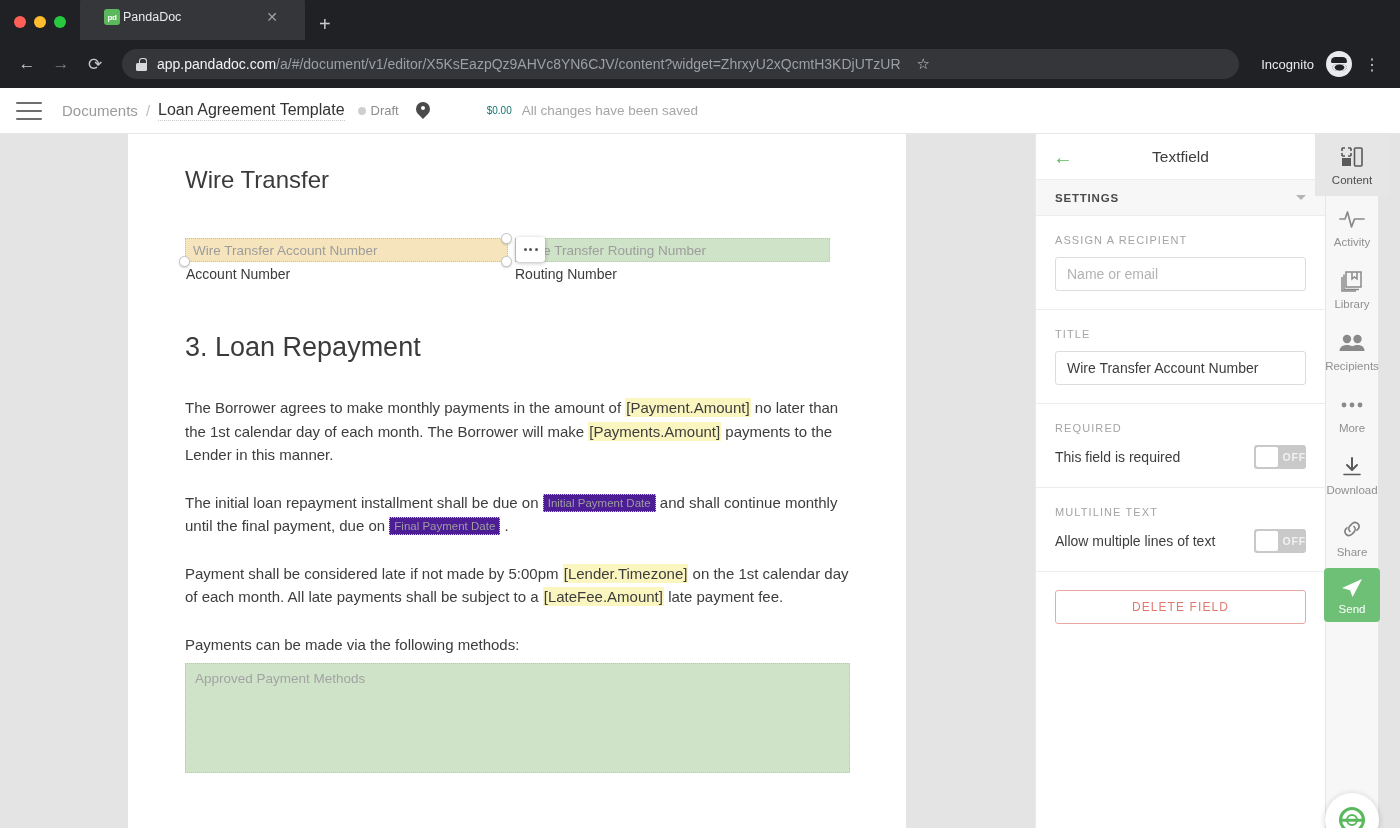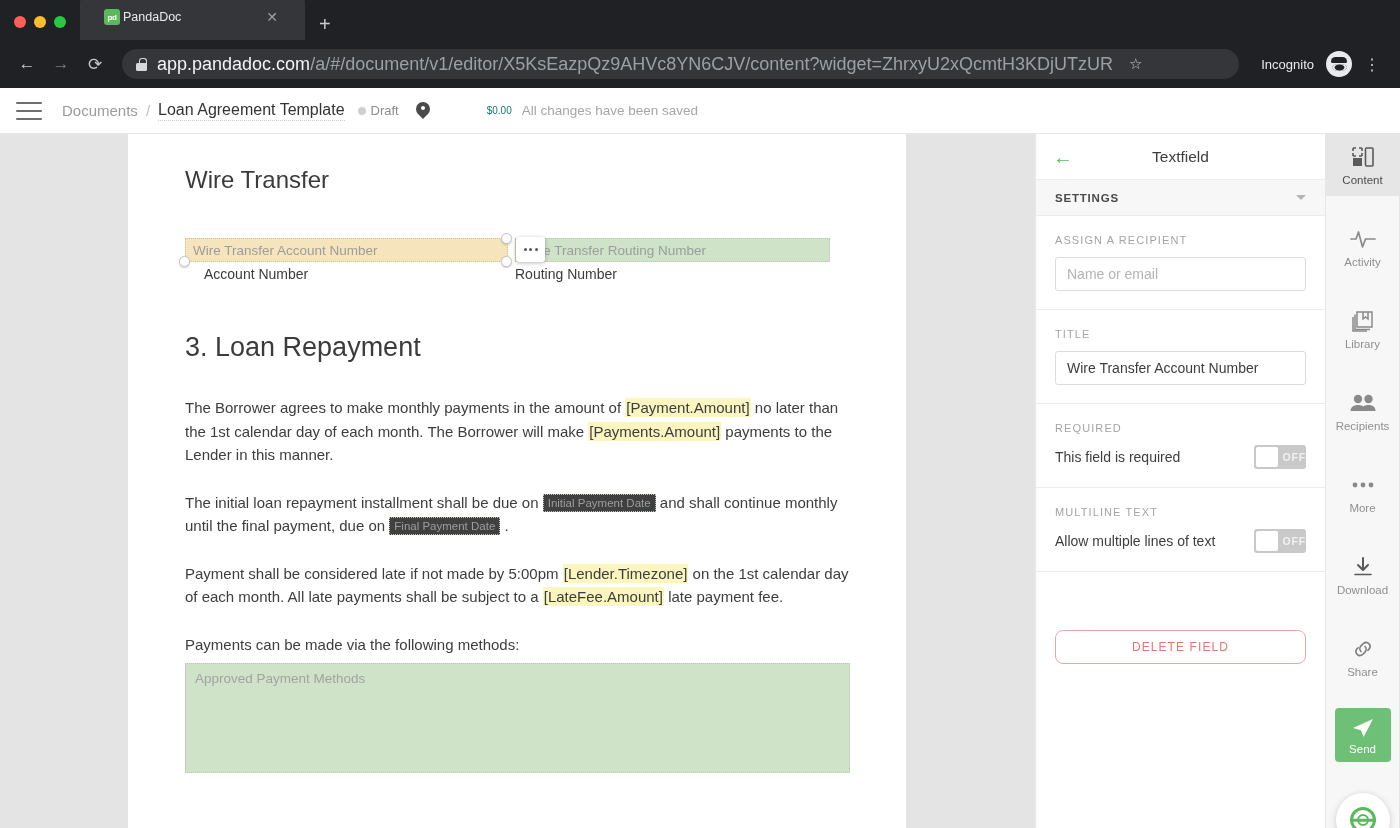--- a/index.html
+++ b/index.html
@@ -40,21 +40,21 @@
   .navbtn.dim { color: #7a7d81; }
   .urlbox {
     flex: 1; height: 30px; background: #35363a; border-radius: 16px;
     display: flex; align-items: center; padding: 0 12px 0 14px; margin: 0 8px; gap: 10px;
   }
   .lock { width: 11px; height: 13px; position: relative; flex: none; }
   .lock::before { content: ""; position: absolute; left: 0; bottom: 0; width: 11px;
     height: 8px; background: #d6d8db; border-radius: 1.5px; }
   .lock::after { content: ""; position: absolute; left: 2.5px; top: 0px; width: 6px;
     height: 7px; border: 1.6px solid #d6d8db; border-bottom: none; border-radius: 3px 3px 0 0; }
-  .url { font-size: 18px; color: #9aa0a6; white-space: nowrap; overflow: hidden; }
+  .url { font-size: 14px; color: #9aa0a6; white-space: nowrap; overflow: hidden; }
   .url .host { color: #f1f3f4; }
   .star { color: #c5c8cc; font-size: 15px; cursor: pointer; padding: 0 6px; }
   .incognito-label { color: #e8eaed; font-size: 13px; margin: 0 8px 0 10px; }
   .incognito-icon {
     width: 26px; height: 26px; border-radius: 50%; background: #e8eaed;
     display: flex; align-items: center; justify-content: center; position: relative; flex: none;
   }
   .incognito-icon::before { content:""; position:absolute; top:6px; left:5px; width:16px;
     height:6px; background:#202124; border-radius: 6px 6px 2px 2px; }
   .incognito-icon::after { content:""; position:absolute; top:13px; left:5.5px; width:15px;
@@ -158,21 +158,21 @@
     position: absolute; width: 29px; height: 25px; background: #fff;
     border-radius: 3px; box-shadow: 0 1px 4px rgba(0,0,0,.28);
     display: flex; align-items: center; justify-content: center; gap: 2.5px;
     cursor: pointer; z-index: 6;
   }
   .field-toolbar i { width: 3px; height: 3px; border-radius: 50%; background: #555; }
 
   .para { font-size: 15px; line-height: 23.5px; color: #3d3d3d; margin-top: 22px; }
   .token-y { background: #fbf5c0; color: #3d3d3d; padding: 1px 1px; }
   .inline-field {
-    display: inline-block; background: #404040; border: 1px dotted #b9c9b0;
+    display: inline-block; background: #4c1d95; border: 1px dotted #b9c9b0;
     color: #9d9d9d; font-size: 11.5px; padding: 0 4px; line-height: 16px;
     vertical-align: 1px; cursor: pointer; text-align: right;
   }
   .big-field {
     margin-top: 7px; height: 110px; background: #cfe3c8; border: 1px dotted #b9c9b0;
     color: #a3a3a3; font-size: 13.5px; padding: 7px 9px; cursor: pointer;
   }
 
   
   .panel { width: 290px; background: #fff; border-left: 1px solid #e9e9e9;
@@ -203,28 +203,28 @@
   .switch {
     margin-left: auto; width: 52px; height: 24px; border-radius: 3px;
     background: #c9c9c9; display: flex; align-items: center; cursor: pointer;
     position: relative;
   }
   .switch .knob { width: 24px; height: 20px; background: #fff; border-radius: 2px; margin-left: 2px; }
   .switch .st { font-size: 10.5px; color: #f1f1f1; font-weight: bold;
     letter-spacing: 0.8px; margin-left: 5px; }
   .delete-wrap { padding: 18px 19px; }
   .btn-delete {
-    width: 100%; height: 34px; border: 1px solid #e8a9a2; border-radius: 8px;
+    width: 100%; height: 34px; border: 1px solid #e8a9a2; border-radius: 3px;
     background: #fff; color: #df7a70; font-size: 12px; letter-spacing: 1.1px;
-    cursor: pointer; font-family: "Liberation Sans", sans-serif; margin-top: 40px;
+    cursor: pointer; font-family: "Liberation Sans", sans-serif;
   }
 
   
-  .rail { width: 74px; background: #f7f7f7; border-left: 1px solid #e6e6e6;
-    display: flex; flex-direction: column; align-items: center; position: relative; gap: 20px; }
+  .rail { width: 53px; background: #f7f7f7; border-left: 1px solid #e6e6e6;
+    display: flex; flex-direction: column; align-items: center; position: relative; }
   .rail-item { width: 75px; padding: 12px 0 10px 0; display: flex; flex-direction: column;
     align-items: center; gap: 6px; cursor: pointer; }
   .rail-item.active { background: #e6e6e6; }
   .rail-lbl { font-size: 11.5px; color: #909090; }
   .rail-item.active .rail-lbl { color: #4d4d4d; }
   .rail-icon { height: 22px; display: flex; align-items: center; justify-content: center; color: #7d7d7d; }
   .rail-send {
     width: 56px; border-radius: 4px; background: #6fc077; padding: 9px 0 7px 0;
     display: flex; flex-direction: column; align-items: center; gap: 4px; cursor: pointer;
   }
@@ -304,21 +304,21 @@
 
       <div class="h-wire">Wire Transfer</div>
 
       <div class="field-row">
         <div class="docfield selected" style="left:0px; width:323px;">
           <span>Wire Transfer Account Number</span>
         </div>
         <span class="handle" style="left:-6px; top:18px;"></span>
         <span class="handle" style="left:316px; top:-5px;"></span>
         <span class="handle" style="left:316px; top:18px;"></span>
-        <div class="field-label" style="left:19px;">Account Number</div>
+        <div class="field-label" style="left:1px;">Account Number</div>
 
         <div class="docfield" style="left:330px; width:315px;">
           <span>Wire Transfer Routing Number</span>
         </div>
         <div class="field-toolbar" style="left:331px; top:-1px;">
           <i></i>
             <i></i>
             <i></i>
         </div>
         <div class="field-label" style="left:330px;">Routing Number</div>

